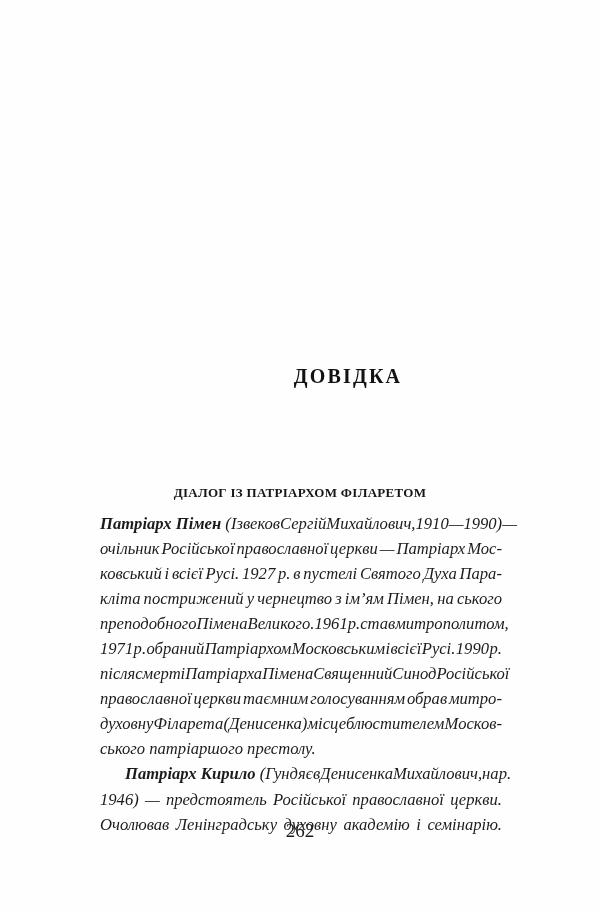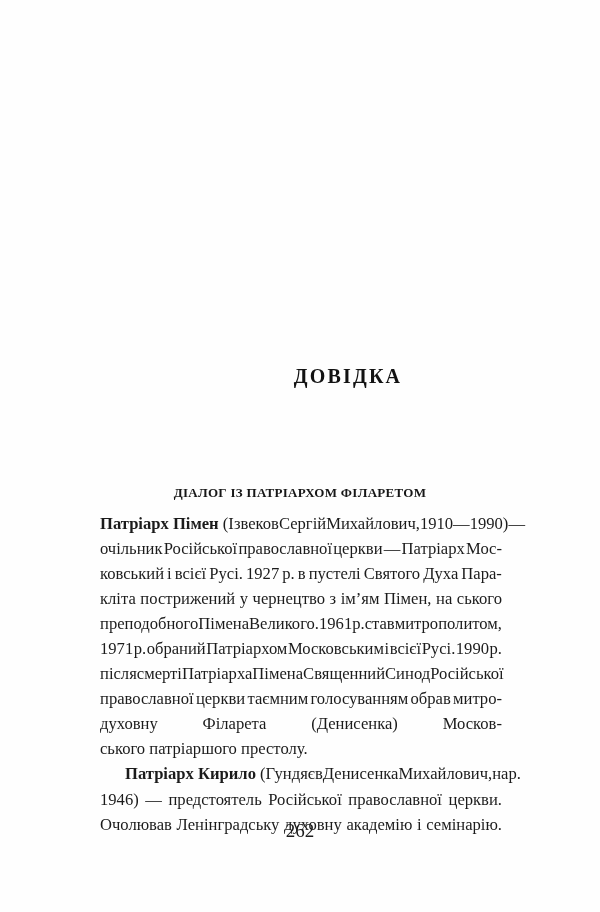--- a/index.html
+++ b/index.html
@@ -50,20 +50,21 @@
     color: #171717;
     line-height: 1.2;
   }
 
   
   .body-block {
     position: absolute;
     top: 511px;
     left: 100px;
     width: 402px;
+    font-style: italic;
   }
 
   .text-line {
     font-size: 16.6px;
     line-height: 25.05px;
     height: 25.05px;
     color: #1b1b1b;
     white-space: nowrap;
     position: relative;
   }
@@ -188,20 +189,21 @@
         <span class="w">церкви</span>
         <span class="w">таємним</span>
         <span class="w">голосуванням</span>
         <span class="w">обрав</span>
         <span class="w">митро-</span>
       </div>
       <div class="text-line justify">
         <span class="w">духовну</span>
         <span class="w">Філарета</span>
         <span class="w">(Денисенка)</span>
+        <span class="w">місцеблюстителем</span>
         <span class="w">Москов-</span>
       </div>
       <div class="text-line flush">ського патріаршого престолу.</div>
       <div class="text-line justify indent">
         <span class="w"><b class="name">Патріарх Кирило</b></span>
         <span class="w"> (Гундяєв</span>
         <span class="w">Денисенка</span>
         <span class="w">Михайлович,</span>
         <span class="w">нар.</span>
       </div>

